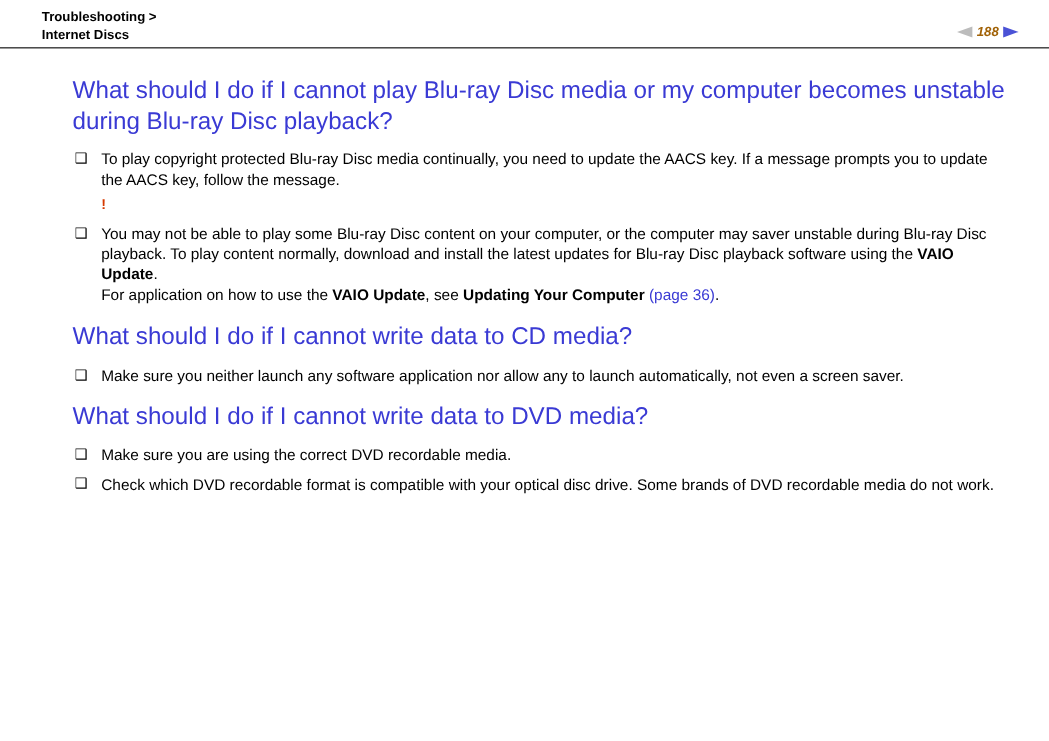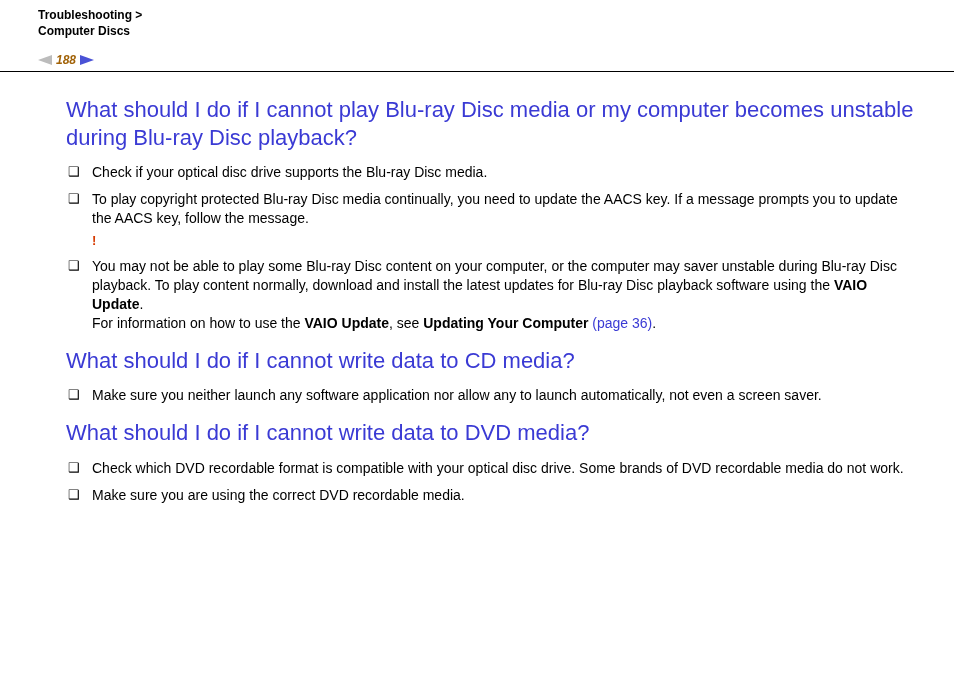--- a/index.html
+++ b/index.html
@@ -10,21 +10,20 @@
     height: 674px;
     position: relative;
     color: #000;
   }
   .header {
     display: flex;
     justify-content: space-between;
     align-items: flex-start;
     padding: 8px 28px 4px 38px;
     border-bottom: 1px solid #000;
-    flex-direction: column;
   }
   .breadcrumb {
     font-size: 12px;
     font-weight: bold;
     line-height: 1.3;
   }
   .pagenum-block {
     display: flex;
     align-items: center;
     gap: 4px;
@@ -89,50 +88,47 @@
   }
   .bold { font-weight: bold; }
   .link { color: #3a3ad4; font-weight: normal; }
 </style>
 </head>
 <body>
 
 <div class="header">
   <div class="breadcrumb">
     <span>Troubleshooting &gt;</span><br>
-    <span>Computer Discs</span>
+    <span>Internet Discs</span>
   </div>
   <div class="pagenum-block">
     <div class="arrow-left"></div>
     <span class="pagenum">188</span>
     <div class="arrow-right"></div>
   </div>
 </div>
 
 <div class="content">
 
   <h2>What should I do if I cannot play Blu-ray Disc media or my computer becomes unstable during Blu-ray Disc playback?</h2>
   <ul>
     <li>
-      <span>Check if your optical disc drive supports the Blu-ray Disc media.</span>
-    </li>
-    <li>
       <span>To play copyright protected Blu-ray Disc media continually, you need to update the AACS key. If a message prompts you to update the AACS key, follow the message.</span>
       <span class="note-bang">!</span>
     </li>
     <li>
       <span>You may not be able to play some Blu-ray Disc content on your computer, or the computer may saver unstable during Blu-ray Disc playback. To play content normally, download and install the latest updates for Blu-ray Disc playback software using the </span><span class="bold">VAIO Update</span><span>.</span><br>
-      <span>For information on how to use the </span><span class="bold">VAIO Update</span><span>, see </span><span class="bold">Updating Your Computer </span><span class="link">(page 36)</span><span>.</span>
+      <span>For application on how to use the </span><span class="bold">VAIO Update</span><span>, see </span><span class="bold">Updating Your Computer </span><span class="link">(page 36)</span><span>.</span>
     </li>
   </ul>
 
   <h2>What should I do if I cannot write data to CD media?</h2>
   <ul>
     <li><span>Make sure you neither launch any software application nor allow any to launch automatically, not even a screen saver.</span></li>
   </ul>
 
   <h2>What should I do if I cannot write data to DVD media?</h2>
   <ul>
+    <li><span>Make sure you are using the correct DVD recordable media.</span></li>
     <li><span>Check which DVD recordable format is compatible with your optical disc drive. Some brands of DVD recordable media do not work.</span></li>
-    <li><span>Make sure you are using the correct DVD recordable media.</span></li>
   </ul>
 
 </div>
 
 </body></html>

